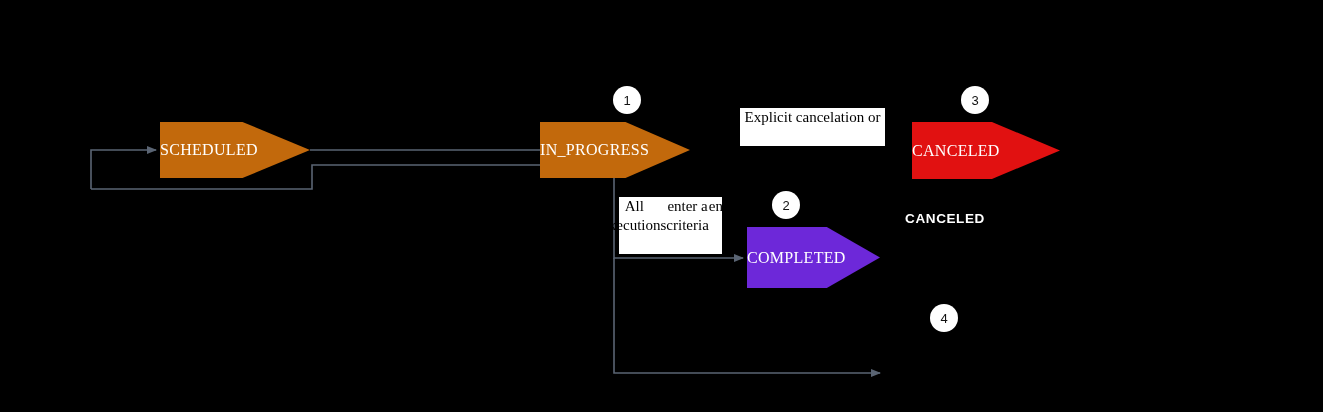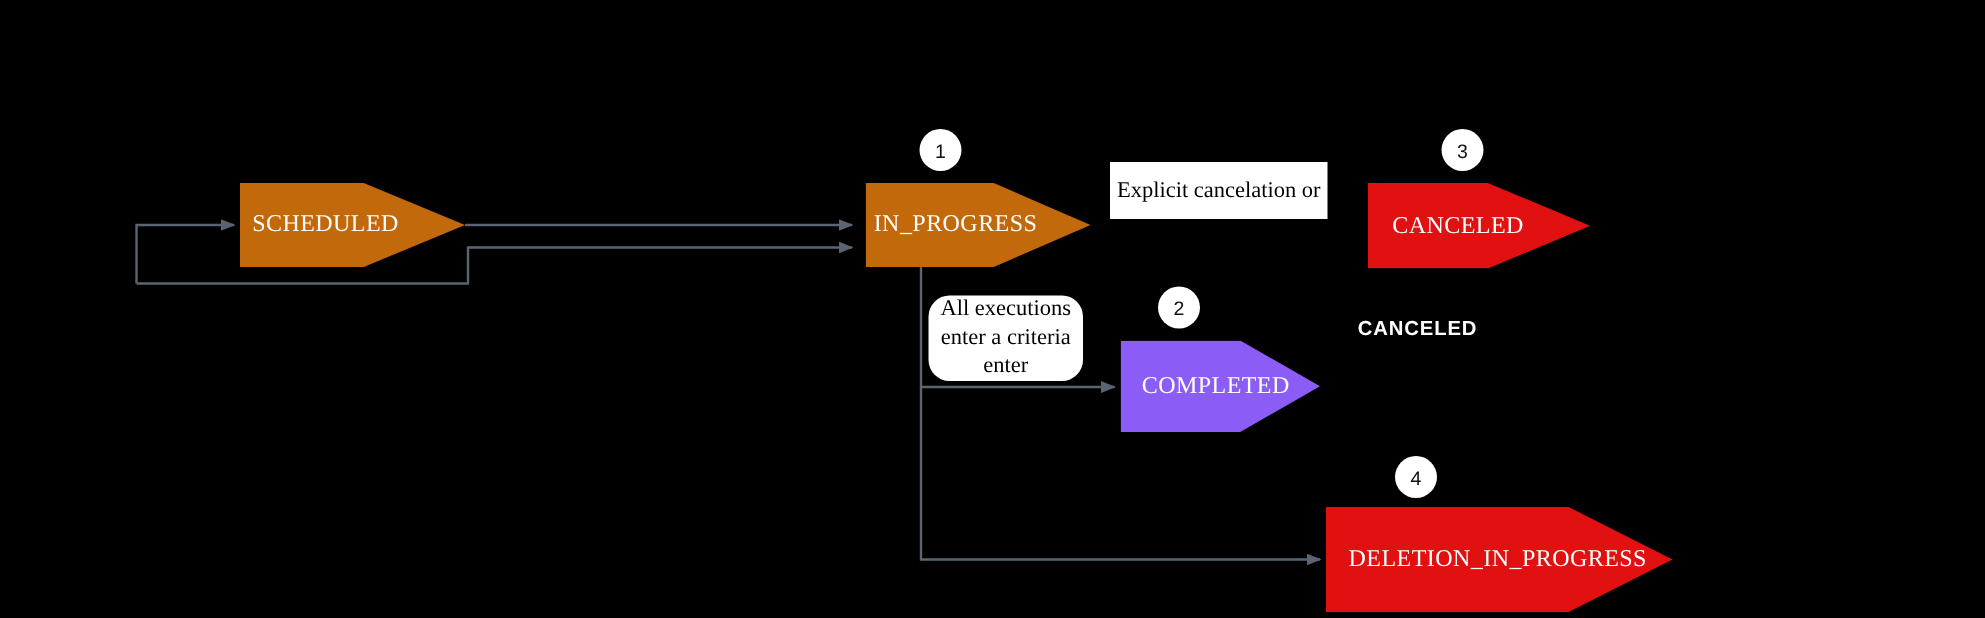--- a/index.html
+++ b/index.html
@@ -1,25 +1,25 @@
 <!DOCTYPE html>
 <html><head>
 <meta charset="utf-8">
 <style>
   html,body{margin:0;padding:0;background:#000;}
   .canvas{position:relative;width:1323px;height:412px;background:#000000;overflow:hidden;
           font-family:"Liberation Serif",serif;}
   .connector-layer{position:absolute;left:0;top:0;width:1323px;height:412px;}
-  .state{position:absolute;display:flex;align-items:center;justify-content:center;
+  .state{position:absolute;display:flex;align-items:center;
          color:#ffffff;font-size:16px;letter-spacing:0.3px;white-space:nowrap;}
   .fill-orange{background:#C2690C;}
   .fill-red{background:#E11111;}
-  .fill-green{background:#8b5cf6;}
+  .fill-green{background:#6d28d9;}
   .edge-label{position:absolute;background:#ffffff;color:#000000;font-size:15px;
-              line-height:19px;text-align:center;display:flex;flex-direction:column;
+              line-height:19px;text-align:center;display:flex;flex-direction:row;
               justify-content:center;}
   .step-circle{position:absolute;width:28px;height:28px;border-radius:50%;background:#ffffff;
                color:#111111;display:flex;align-items:center;justify-content:center;
                font-family:"Liberation Sans",sans-serif;font-size:13px;}
   .floating-label{position:absolute;color:#ffffff;font-family:"Liberation Sans",sans-serif;
                   font-weight:bold;font-size:13.5px;letter-spacing:0.6px;text-align:center;}
 </style>
 </head>
 <body>
 
@@ -41,45 +41,41 @@
     <polyline points="614,178 614,258 743,258" fill="none" stroke="#5A6473" stroke-width="1.6" marker-end="url(#arr)"></polyline>
 
     <polyline points="614,258 614,373 880,373" fill="none" stroke="#5A6473" stroke-width="1.6" marker-end="url(#arr)"></polyline>
   </svg>
 
   <div class="state fill-orange" style="left:160px;top:122px;width:150px;height:56px;padding-right:0;
               clip-path:polygon(0 0,55% 0,100% 50%,55% 100%,0 100%);">
     <span style="margin-right:36px;">SCHEDULED</span>
   </div>
 
-  <div class="state fill-orange" style="left:577px;top:122px;width:150px;height:56px;
+  <div class="state fill-orange" style="left:540px;top:122px;width:150px;height:56px;
               clip-path:polygon(0 0,57% 0,100% 50%,57% 100%,0 100%);">
     <span style="margin-right:30px;">IN_PROGRESS</span>
   </div>
 
   <div class="state fill-red" style="left:912px;top:122px;width:148px;height:57px;
               clip-path:polygon(0 0,54% 0,100% 50%,54% 100%,0 100%);">
     <span style="margin-right:28px;">CANCELED</span>
   </div>
 
   <div class="state fill-green" style="left:747px;top:227px;width:133px;height:61px;
               clip-path:polygon(0 0,60% 0,100% 50%,60% 100%,0 100%);">
     <span style="margin-right:6px;">COMPLETED</span>
   </div>
 
-  <div class="state fill-red" style="left:884px;top:338px;width:231px;height:70px;
-              clip-path:polygon(0 0,70% 0,100% 50%,70% 100%,0 100%);">
-    <span style="margin-right:2px;">DELETION_IN_PROGRESS</span>
-  </div>
 
   <div class="edge-label" style="left:740px;top:108px;width:145px;height:38px;">
     <div>Explicit cancelation or</div>
   </div>
 
-  <div class="edge-label" style="left:619px;top:197px;width:103px;height:57px;border-radius:14px;">
+  <div class="edge-label" style="left:619px;top:197px;width:103px;height:57px;">
     <div>All executions</div>
     <div>enter a criteria</div>
     <div>enter</div>
   </div>
 
   <div class="step-circle" style="left:613px;top:86px;">
     <span>1</span>
   </div>
   <div class="step-circle" style="left:772px;top:191px;">
     <span>2</span>

